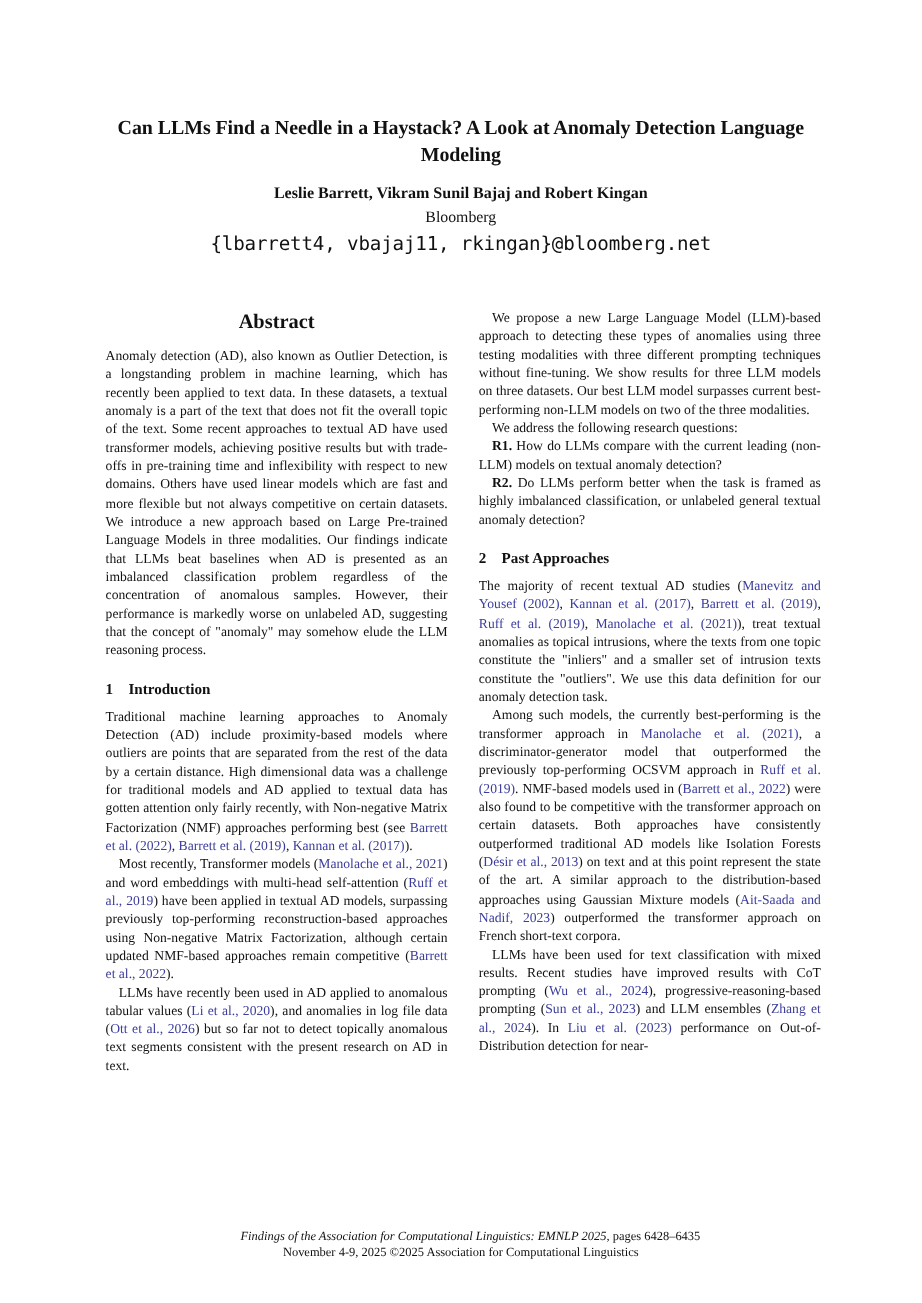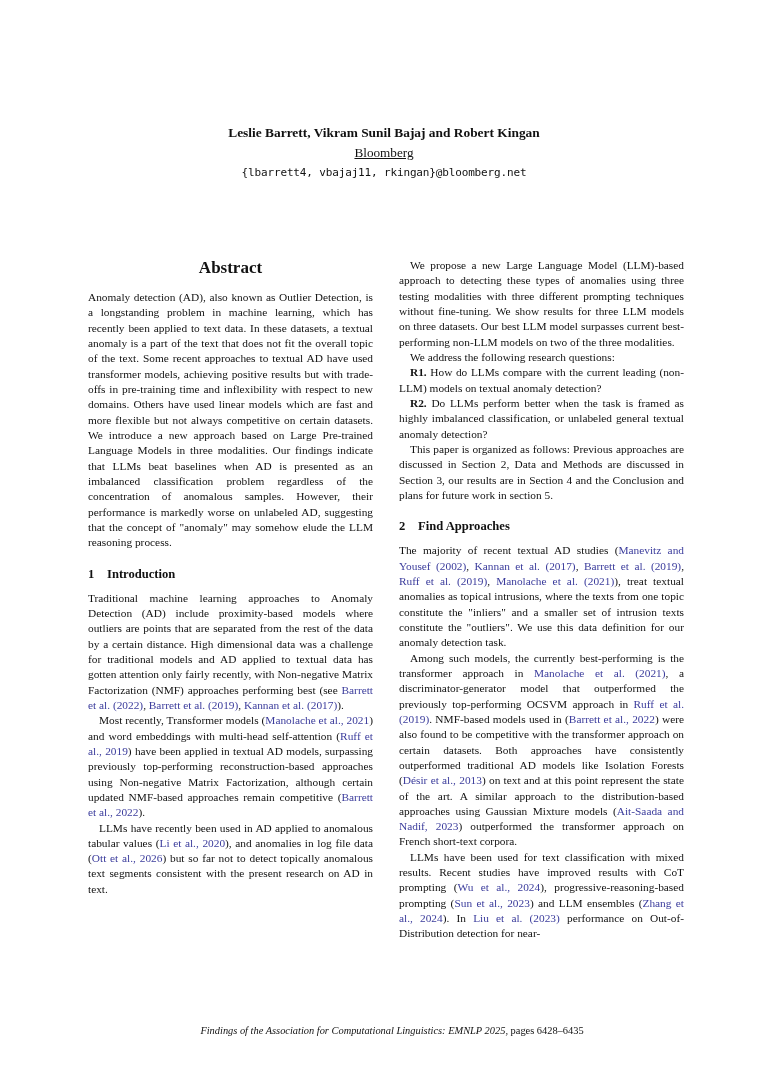--- a/index.html
+++ b/index.html
@@ -30,35 +30,34 @@
     text-align: center;
   }
   .paper-title {
     font-size: 16.6px;
     font-weight: bold;
     line-height: 1.32;
     letter-spacing: -0.05px;
     margin: 0;
   }
   .authors {
-    margin-top: 28px;
+    margin-top: 12px;
     font-size: 13.4px;
     font-weight: bold;
     line-height: 1.3;
   }
   .affiliation {
     margin-top: 3px;
     font-size: 13.2px;
     line-height: 1.3;
-    text-decoration: underline;
   }
   .emails {
     margin-top: 4px;
     font-family: "DejaVu Sans Mono", "Liberation Mono", monospace;
-    font-size: 11px;
+    font-size: 16px;
     letter-spacing: -0.15px;
     line-height: 1.3;
   }
 
   
   .columns {
     position: absolute;
     left: 88px;
     top: 258px;
     width: 596px;
@@ -125,20 +124,21 @@
     font-size: 10.4px;
     line-height: 1.38;
   }
 </style>
 </head>
 <body>
 
 <div class="page">
 
   <div class="title-block">
+    <h1 class="paper-title">Can LLMs Find a Needle in a Haystack? A Look at Anomaly Detection Language Modeling</h1>
     <div class="authors">Leslie Barrett, Vikram Sunil Bajaj  and  Robert Kingan</div>
     <div class="affiliation">Bloomberg</div>
     <div class="emails">{lbarrett4, vbajaj11, rkingan}@bloomberg.net</div>
   </div>
 
   <div class="columns">
 
     <div class="col col-left">
       <div class="abstract-heading">Abstract</div>
       <p class="body-text">Anomaly detection (AD), also known as Outlier Detection, is a longstanding problem in machine learning, which has recently been applied to text data. In these datasets, a textual anomaly is a part of the text that does not fit the overall topic of the text. Some recent approaches to textual AD have used transformer models, achieving positive results but with trade-offs in pre-training time and inflexibility with respect to new domains. Others have used linear models which are fast and more flexible but not always competitive on certain datasets. We introduce a new approach based on Large Pre-trained Language Models in three modalities. Our findings indicate that LLMs beat baselines when AD is presented as an imbalanced classification problem regardless of the concentration of anomalous samples. However, their performance is markedly worse on unlabeled AD, suggesting that the concept of "anomaly" may somehow elude the LLM reasoning process.</p>
@@ -152,32 +152,32 @@
           <p class="body-text indent">LLMs have recently been used in AD applied to anomalous tabular values (<span class="cite">Li et al., 2020</span>), and anomalies in log file data (<span class="cite">Ott et al., 2026</span>) but so far not to detect topically anomalous text segments consistent with the present research on AD in text.</p>
         </div>
     </div>
 
     <div class="col col-right">
       <div>
           <p class="body-text indent">We propose a new Large Language Model (LLM)-based approach to detecting these types of anomalies using three testing modalities with three different prompting techniques without fine-tuning. We show results for three LLM models on three datasets. Our best LLM model surpasses current best-performing non-LLM models on two of the three modalities.</p>
           <p class="body-text indent">We address the following research questions:</p>
           <p class="body-text indent"><span class="rq">R1.</span> How do LLMs compare with the current leading (non-LLM) models on textual anomaly detection?</p>
           <p class="body-text indent"><span class="rq">R2.</span> Do LLMs perform better when the task is framed as highly imbalanced classification, or unlabeled general textual anomaly detection?</p>
-          <p class="body-text indent">This paper is organized as follows: Previous approaches are discussed in Section 2, Data and Methods are discussed in Section 3, our results are in Section 4 and the Conclusion and plans for future work in section 5.</p>
         </div>
 
       <div class="sec-heading">
-        <span class="num">2</span><span>Find Approaches</span>
+        <span class="num">2</span><span>Past Approaches</span>
       </div>
       <div>
           <p class="body-text">The majority of recent textual AD studies (<span class="cite">Manevitz and Yousef (2002)</span>, <span class="cite">Kannan et al. (2017)</span>, <span class="cite">Barrett et al. (2019)</span>, <span class="cite">Ruff et al. (2019)</span>, <span class="cite">Manolache et al. (2021)</span>), treat textual anomalies as topical intrusions, where the texts from one topic constitute the "inliers" and a smaller set of intrusion texts constitute the "outliers". We use this data definition for our anomaly detection task.</p>
           <p class="body-text indent">Among such models, the currently best-performing is the transformer approach in <span class="cite">Manolache et al. (2021)</span>, a discriminator-generator model that outperformed the previously top-performing OCSVM approach in <span class="cite">Ruff et al. (2019)</span>. NMF-based models used in (<span class="cite">Barrett et al., 2022</span>) were also found to be competitive with the transformer approach on certain datasets. Both approaches have consistently outperformed traditional AD models like Isolation Forests (<span class="cite">Désir et al., 2013</span>) on text and at this point represent the state of the art. A similar approach to the distribution-based approaches using Gaussian Mixture models (<span class="cite">Ait-Saada and Nadif, 2023</span>) outperformed the transformer approach on French short-text corpora.</p>
           <p class="body-text indent">LLMs have been used for text classification with mixed results. Recent studies have improved results with CoT prompting (<span class="cite">Wu et al., 2024</span>), progressive-reasoning-based prompting (<span class="cite">Sun et al., 2023</span>) and LLM ensembles (<span class="cite">Zhang et al., 2024</span>). In <span class="cite">Liu et al. (2023)</span> performance on Out-of-Distribution detection for near-</p>
         </div>
     </div>
 
   </div>
 
   <div class="footer">
     <div class="venue-line"><span>Findings of the Association for Computational Linguistics: EMNLP 2025</span><span class="roman">, pages 6428–6435</span></div>
+    <div class="copyright-line">November 4-9, 2025 ©2025 Association for Computational Linguistics</div>
   </div>
 
 </div>
 
 </body></html>

